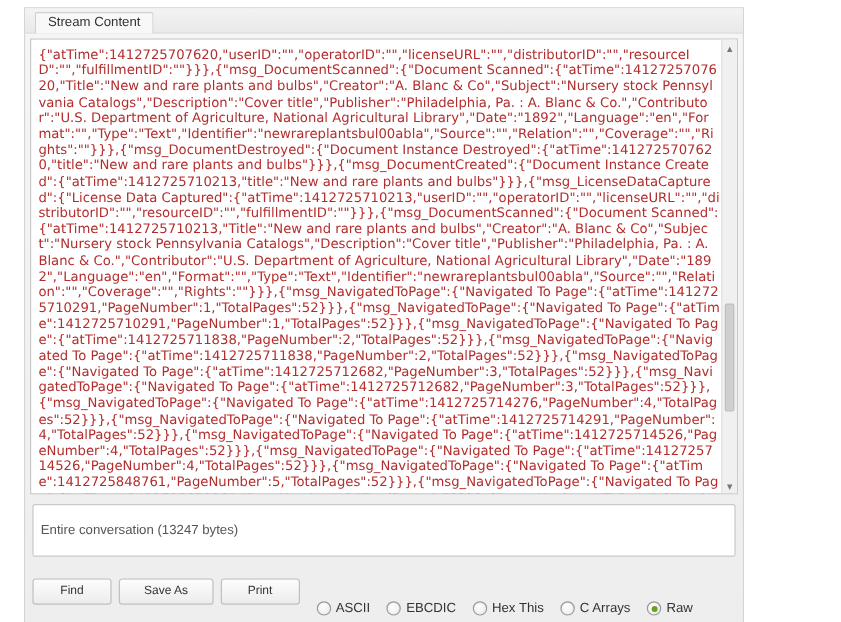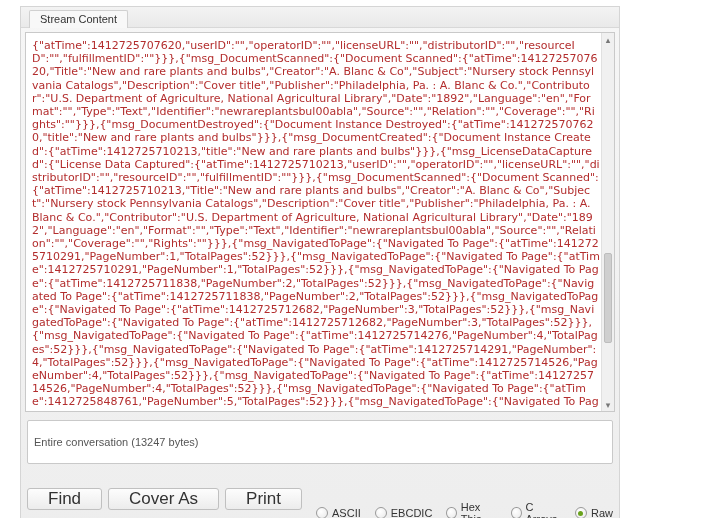--- a/index.html
+++ b/index.html
@@ -98,21 +98,21 @@
     align-items: center;
     gap: 6px;
     padding: 4px 6px 6px 6px;
   }
   .btn {
     min-width: 66px;
     height: 22px;
     border: 1px solid #c0c0c0;
     border-radius: 3px;
     background: linear-gradient(to bottom, #fdfdfd, #ececec);
-    font-size: 17px;
+    font-size: 10px;
     color: #333;
     padding: 0 20px;
     cursor: pointer;
   }
   .radio-group {
     display: flex;
     align-items: center;
     gap: 14px;
     flex: 1;
     padding-left: 8px;
@@ -171,21 +171,21 @@
         <div class="scroll-btn down">▾</div>
       </div>
     </div>
 
     <div class="status-row">
       <input class="status-input" type="text" readonly="" value="Entire conversation (13247 bytes)" style="">
     </div>
 
     <div class="toolbar">
       <button class="btn">Find</button>
-      <button class="btn">Cover As</button>
+      <button class="btn">Save As</button>
       <button class="btn">Print</button>
 
       <div class="radio-group">
         <label class="radio">
           <span class="dot"></span>
           <span>ASCII</span>
         </label>
         <label class="radio">
           <span class="dot"></span>
           <span>EBCDIC</span>

